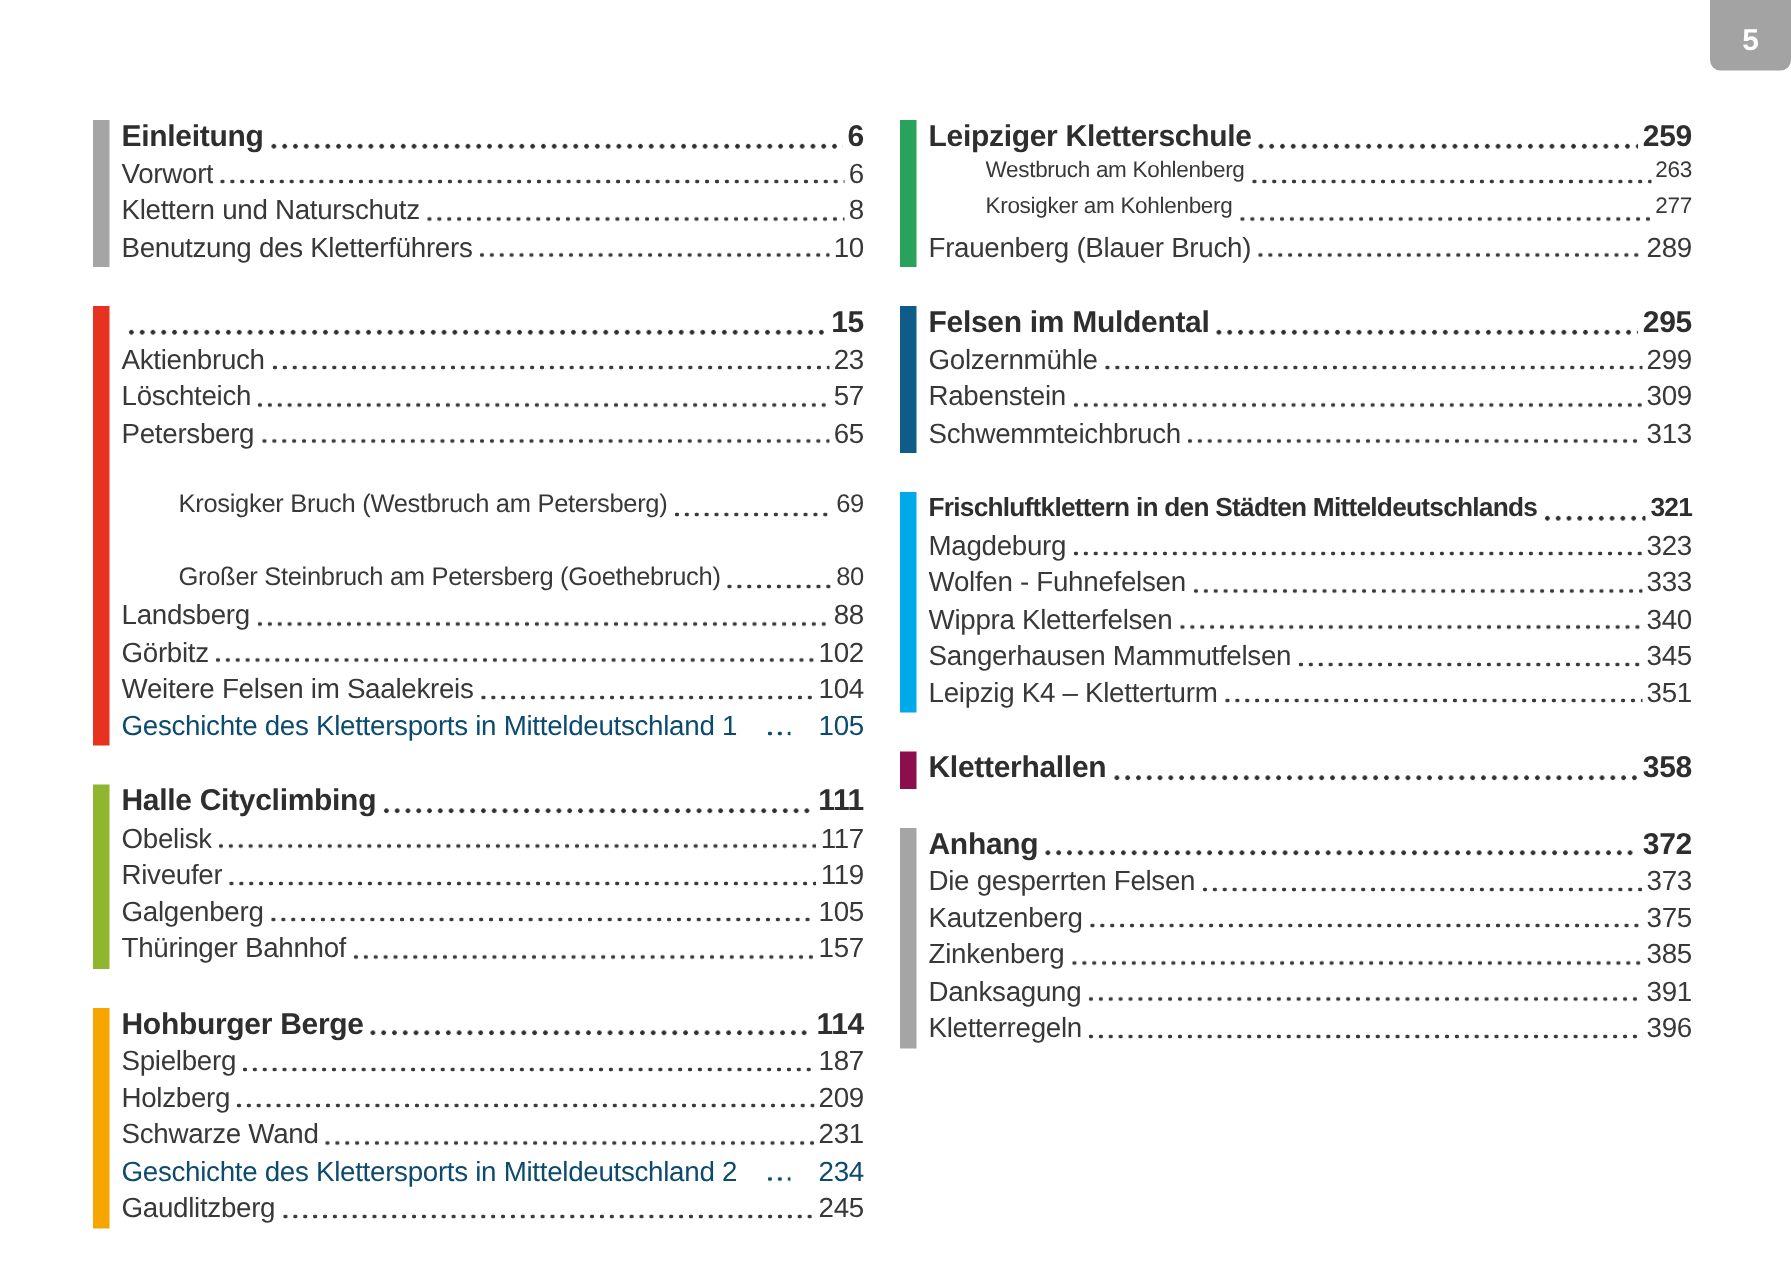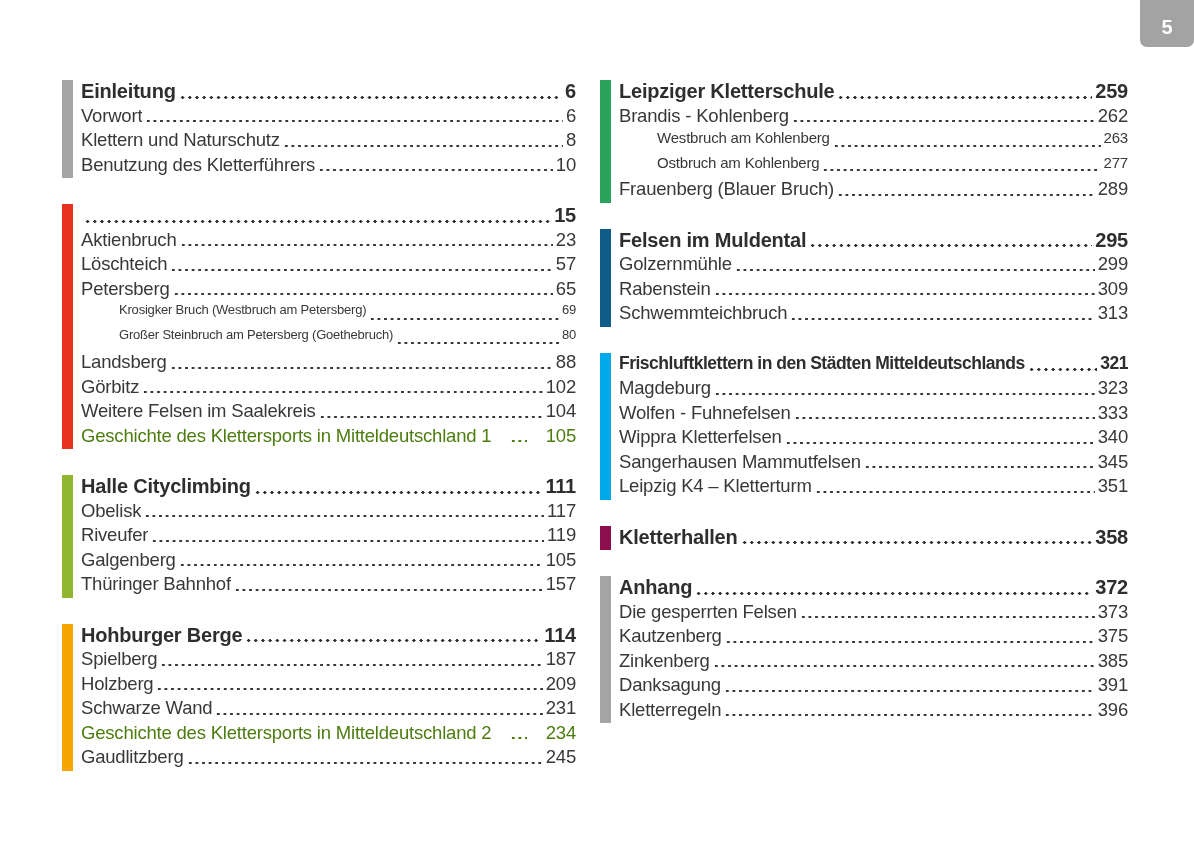--- a/index.html
+++ b/index.html
@@ -56,22 +56,22 @@
   .row.heading {
     font-weight: bold;
     font-size: 20px;
     color: #2e2e2e;
     letter-spacing: -0.2px;
   }
   .row.heading.compact {
     font-size: 17.5px;
     letter-spacing: -0.5px;
   }
-  .row.muted { color: #4d7c0f; gap: 16px; }
-  .col-left  .row.indent1 { padding-left: 38px; font-size: 13px; }
+  .row.muted { color: #0c4a6e; gap: 16px; }
+  .col-left  .row.indent1 { padding-left: 38px; font-size: 17px; margin-top: 24px; }
   .col-right .row.indent1 { padding-left: 38px; font-size: 15px; }
 
   .label { flex: 0 1 auto; overflow: hidden; }
   .pagenum { flex: 0 0 auto; text-align: right; }
 
   
   .dots {
     flex: 1 1 auto;
     min-width: 12px;
     height: 6px;
@@ -246,32 +246,27 @@
     </div>
   <div class="col col-right">
       <div class="section">
         <div class="bar" style="background: rgb(41, 163, 92);"></div>
         <div class="entries">
           <div class="row heading">
             <span class="label">Leipziger Kletterschule</span>
             <span class="dots"></span>
             <span class="pagenum">259</span>
           </div>
-          <div class="row item">
-            <span class="label">Brandis - Kohlenberg</span>
-            <span class="dots"></span>
-            <span class="pagenum">262</span>
-          </div>
           <div class="row item indent1">
             <span class="label">Westbruch am Kohlenberg</span>
             <span class="dots"></span>
             <span class="pagenum">263</span>
           </div>
           <div class="row item indent1">
-            <span class="label">Ostbruch am Kohlenberg</span>
+            <span class="label">Krosigker am Kohlenberg</span>
             <span class="dots"></span>
             <span class="pagenum">277</span>
           </div>
           <div class="row item">
             <span class="label">Frauenberg (Blauer Bruch)</span>
             <span class="dots"></span>
             <span class="pagenum">289</span>
           </div>
         </div>
       </div>

